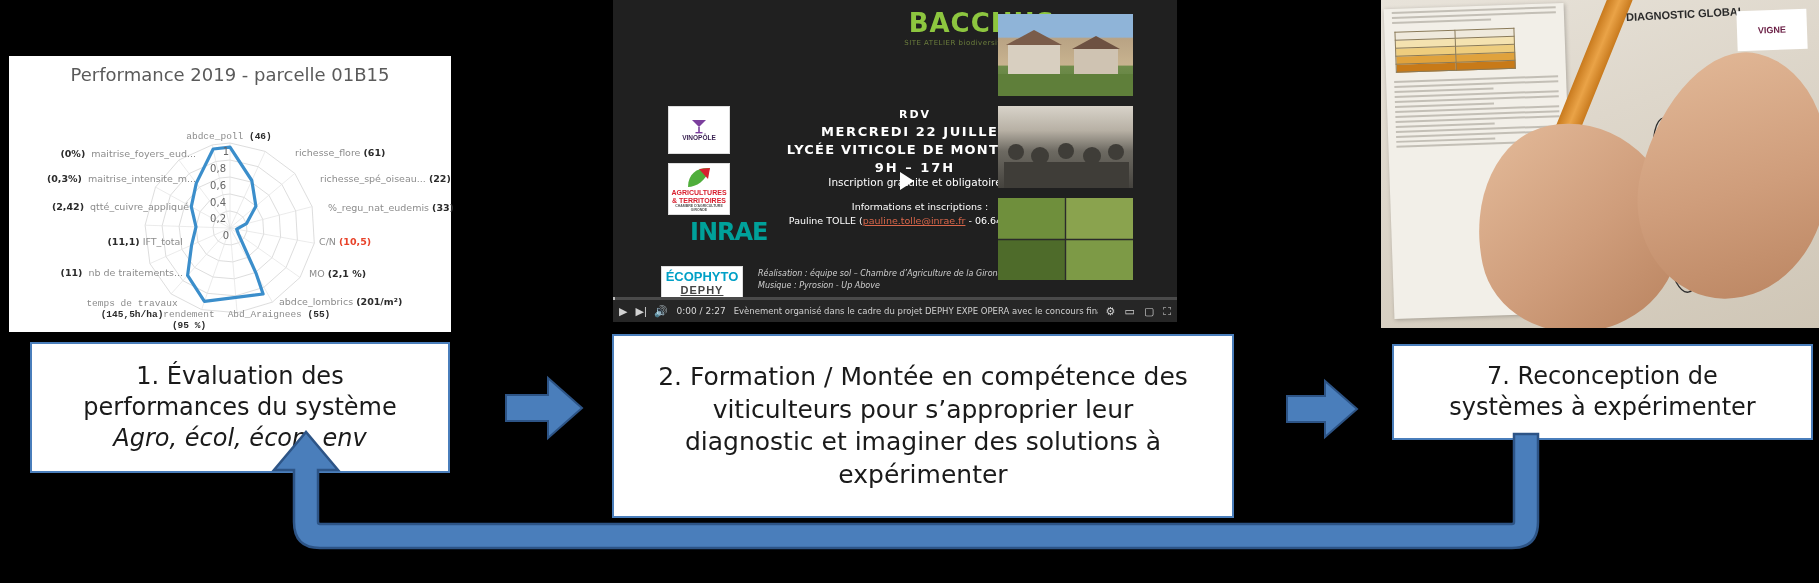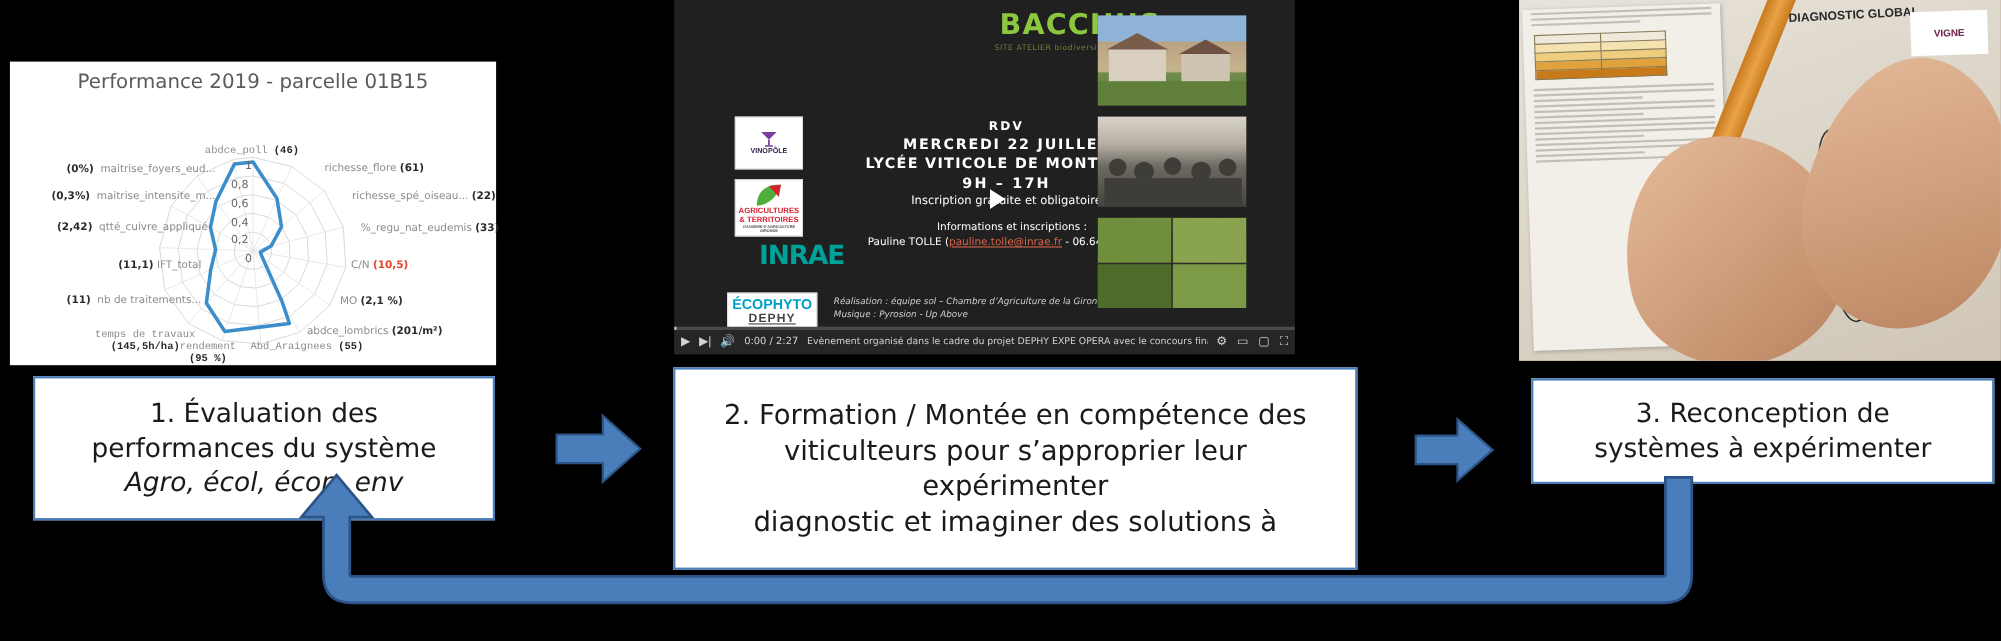--- a/index.html
+++ b/index.html
@@ -482,28 +482,28 @@
       <div>1. Évaluation des</div>
       <div>performances du système</div>
       <div class="cap-em">Agro, écol, écon, env</div>
     </div>
   </div>
 
   <div class="cap-box" id="box2">
     <div class="cap-text">
       <div>2. Formation / Montée en compétence des</div>
       <div>viticulteurs pour s’approprier leur</div>
+      <div>diagnostic et imaginer des solutions à</div>
       <div>expérimenter</div>
-      <div>diagnostic et imaginer des solutions à</div>
     </div>
   </div>
 
   <div class="cap-box" id="box3">
     <div class="cap-text">
-      <div>3. Reconception de</div>
+      <div>7. Reconception de</div>
       <div>systèmes à expérimenter</div>
     </div>
   </div>
 
   <svg class="arrow-right" id="arrow1" width="80" height="66" viewBox="0 0 80 66">
     <polygon points="2,20 44,20 44,3 78,33 44,63 44,46 2,46" fill="#4a7ebb" stroke="#2d5486" stroke-width="2"></polygon>
   </svg>
 
   <svg class="arrow-right" id="arrow2" width="74" height="62" viewBox="0 0 74 62">
     <polygon points="2,18 40,18 40,3 72,31 40,59 40,44 2,44" fill="#4a7ebb" stroke="#2d5486" stroke-width="2"></polygon>

